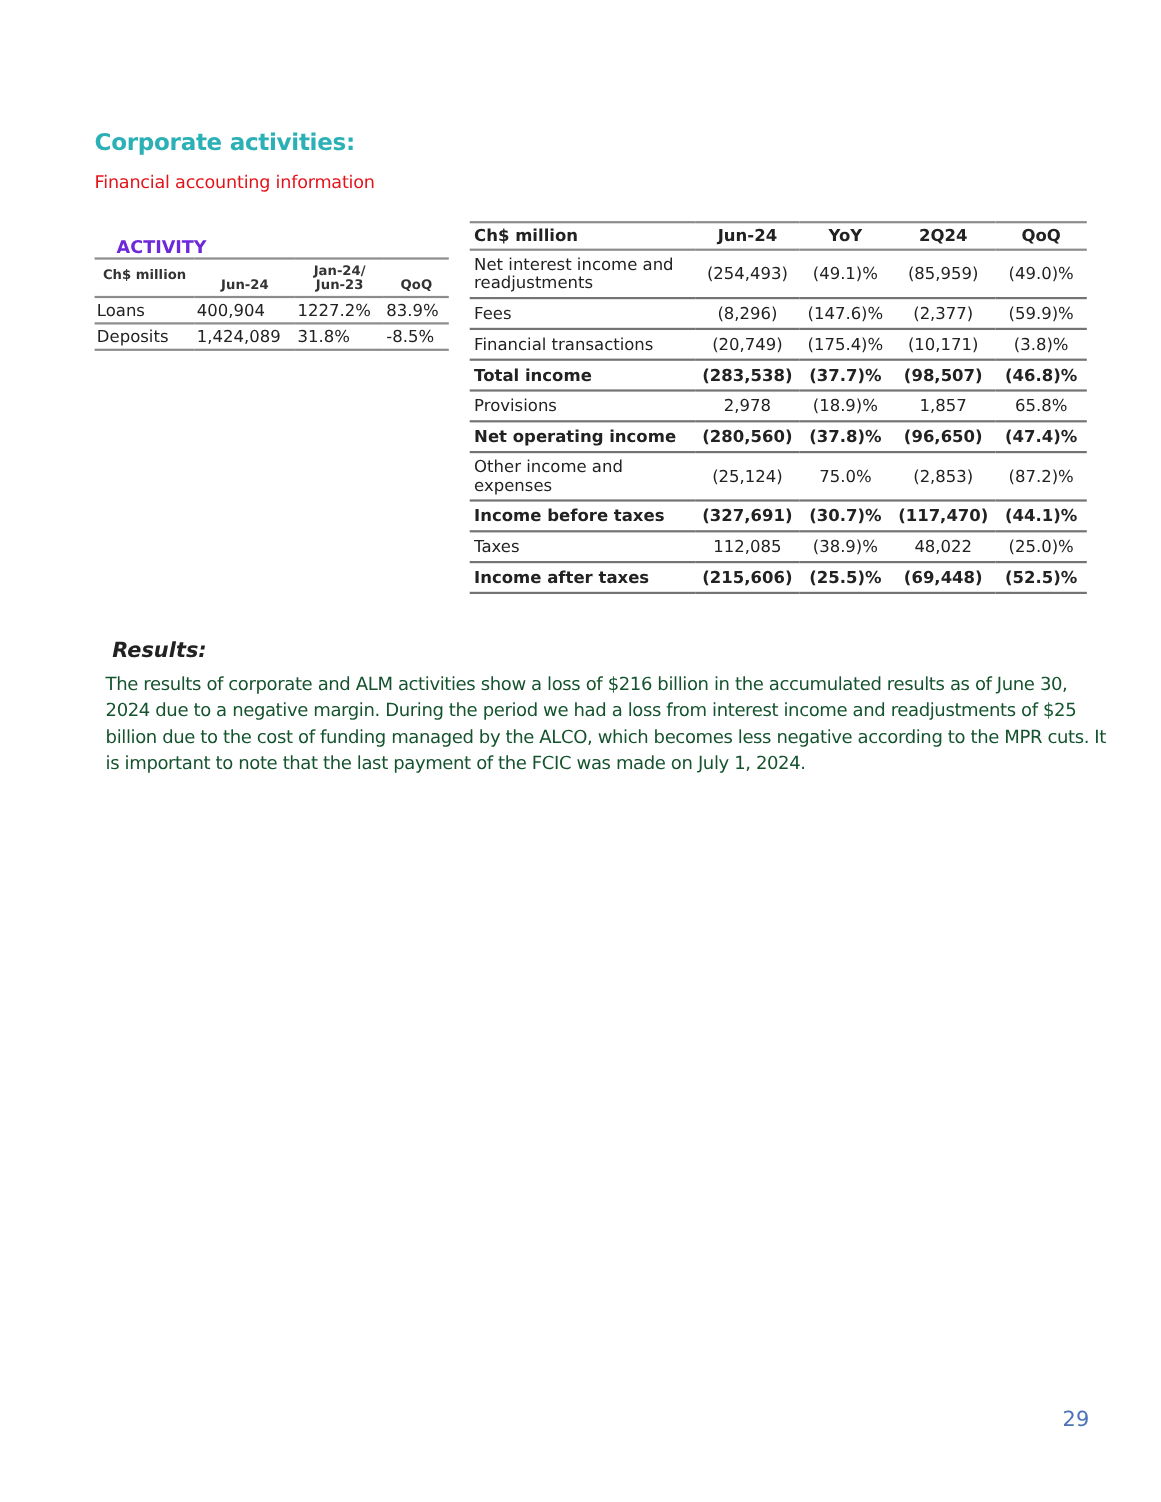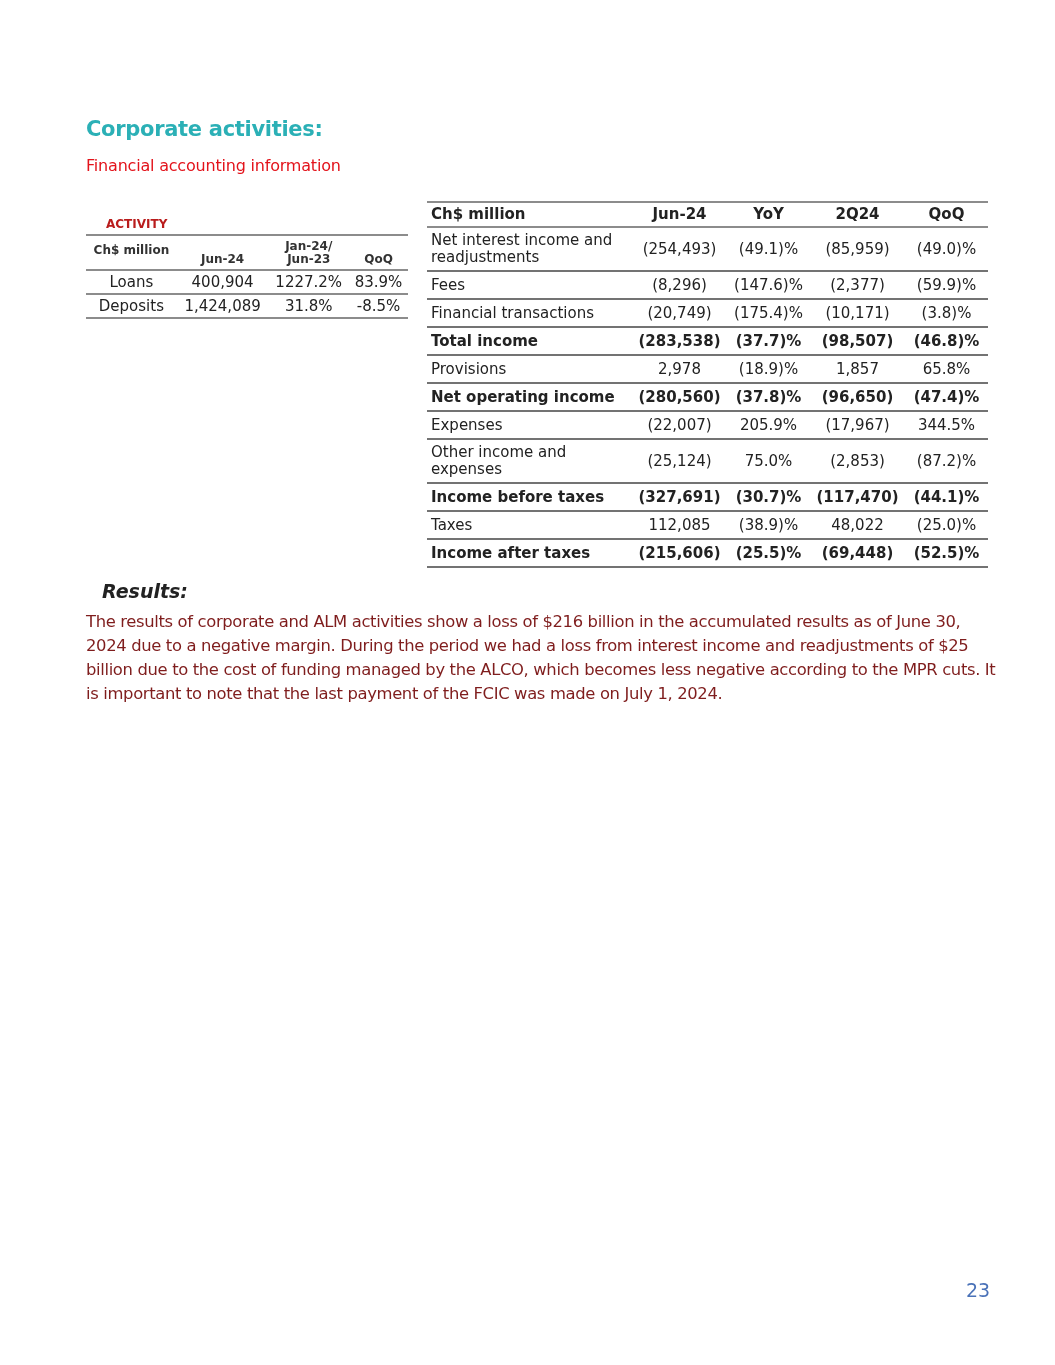--- a/index.html
+++ b/index.html
@@ -15,33 +15,33 @@
       letter-spacing: -0.3px;
     }
     .subtitle {
       position: absolute; left: 86px; top: 156px;
       font-size: 16px; color: #e3131b; letter-spacing: -0.2px;
     }
 
     
     .activity { position: absolute; left: 86px; top: 215px; width: 322px; }
     .activity .cap {
-      font-size: 12px; font-weight: bold; color: #b91c1c;
+      font-size: 16px; font-weight: bold; color: #6d28d9;
       padding-left: 20px; height: 19px; line-height: 19px;
     }
     .activity table { border-collapse: collapse; width: 322px; }
     .activity th {
       font-size: 12px; font-weight: bold; color: #333;
       text-align: center; vertical-align: bottom; padding: 4px 2px 3px 2px;
       line-height: 13px;
     }
     .activity th.first { vertical-align: middle; padding-bottom: 8px; }
     .activity thead tr { border-top: 2px solid #8c8c8c; border-bottom: 2px solid #8c8c8c; height: 34px; }
     .activity td {
-      font-size: 15px; text-align: center; padding: 0 2px;
+      font-size: 15px; padding: 0 2px;
       height: 22px; line-height: 22px; color: #222;
     }
     .activity tbody tr { border-bottom: 2px solid #8c8c8c; }
 
     
     .results { position: absolute; left: 427px; top: 201px; width: 561px; }
     .results .cap {
       font-size: 13px; font-weight: bold; color: #222;
       padding-left: 5px; height: 20px; line-height: 20px;
     }
@@ -64,22 +64,22 @@
     .results td.first { text-align: left; }
     .results tr.tall td { height: 38px; }
     .results tr.bold td { font-weight: bold; }
     .results tbody tr { border-bottom: 2px solid #737373; }
 
     .section-h {
       position: absolute; left: 86px; top: 580px;
       font-size: 19px; font-weight: bold; font-style: italic; color: #222; margin-left: 16px;
     }
     .para {
-      position: absolute; left: 86px; top: 610px; width: 910px;
-      font-size: 16.4px; line-height: 24px; color: #7f1d1d; letter-spacing: -0.35px;
+      position: absolute; left: 96px; top: 610px; width: 910px;
+      font-size: 16.4px; line-height: 24px; color: #14532d; letter-spacing: -0.35px;
     }
     .page-num {
       position: absolute; left: 966px; top: 1279px;
       font-size: 19px; color: #4a72b8;
     }
   </style>
 </head>
 <body>
 
 <div class="title">Corporate activities:</div>
@@ -167,27 +167,20 @@
           <td>1,857</td>
           <td>65.8%</td>
         </tr>
         <tr class="bold">
           <td class="first">Net operating income</td>
           <td>(280,560)</td>
           <td>(37.8)%</td>
           <td>(96,650)</td>
           <td>(47.4)%</td>
         </tr>
-        <tr>
-          <td class="first">Expenses</td>
-          <td>(22,007)</td>
-          <td>205.9%</td>
-          <td>(17,967)</td>
-          <td>344.5%</td>
-        </tr>
         <tr class="tall">
           <td class="first">Other income and expenses</td>
           <td>(25,124)</td>
           <td>75.0%</td>
           <td>(2,853)</td>
           <td>(87.2)%</td>
         </tr>
         <tr class="bold">
           <td class="first">Income before taxes</td>
           <td>(327,691)</td>
@@ -209,13 +202,13 @@
           <td>(69,448)</td>
           <td>(52.5)%</td>
         </tr>
       </tbody>
   </table>
 </div>
 
 <div class="section-h">Results:</div>
 <div class="para">The results of corporate and ALM activities show a loss of $216 billion in the accumulated results as of June 30, 2024 due to a negative margin. During the period we had a loss from interest income and readjustments of $25 billion due to the cost of funding managed by the ALCO, which becomes less negative according to the MPR cuts. It is important to note that the last payment of the FCIC was made on July 1, 2024.</div>
 
-<div class="page-num">23</div>
+<div class="page-num">29</div>
 
 </body></html>

